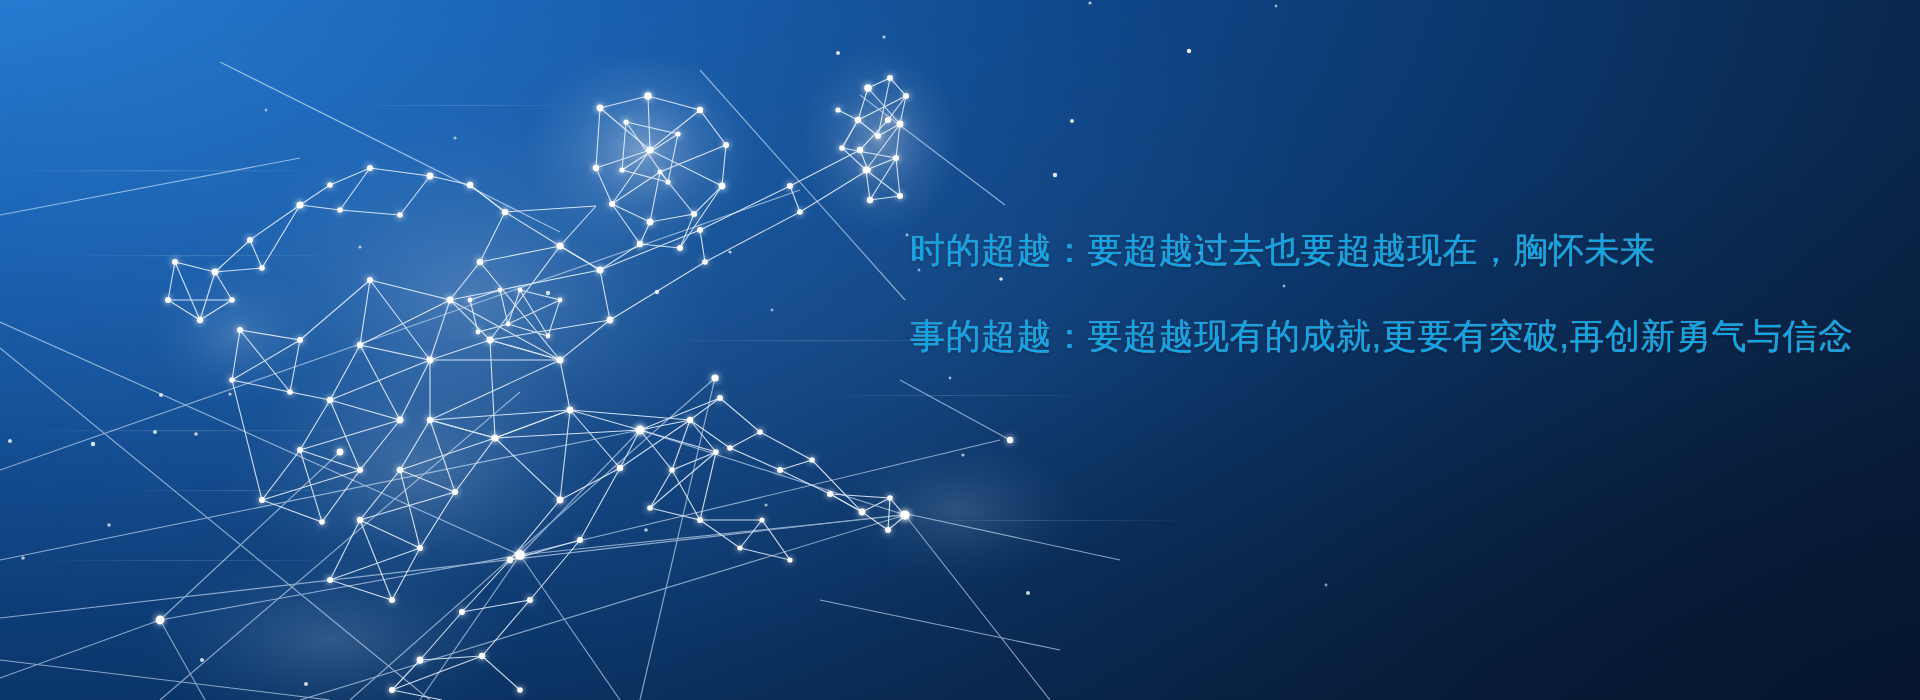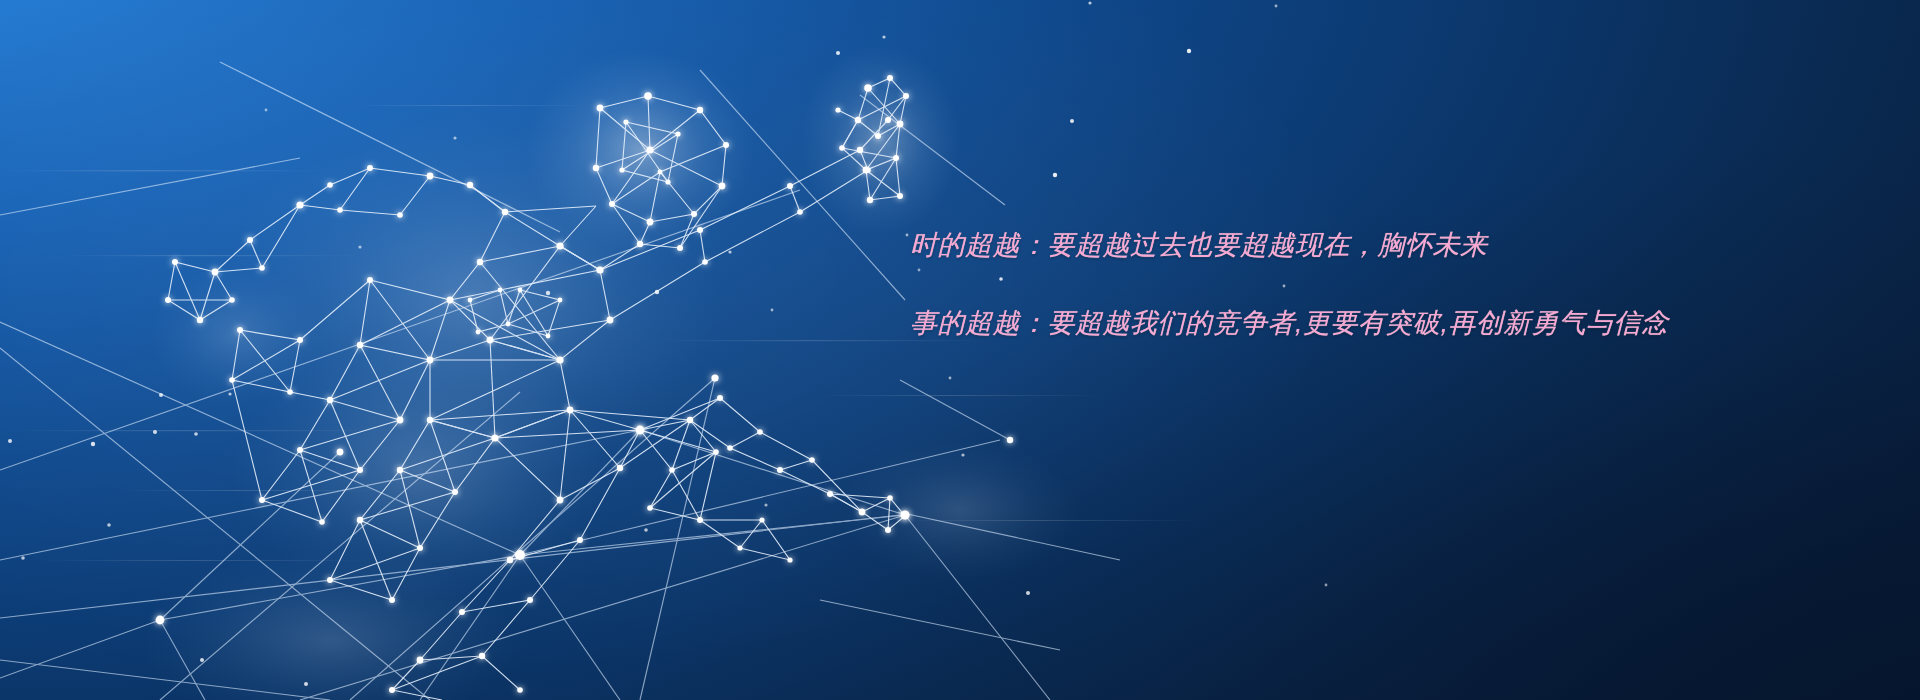--- a/index.html
+++ b/index.html
@@ -60,30 +60,29 @@
     display: block;
   }
   
   .text-block {
     position: absolute;
     left: 910px;
     top: 232px;
     width: 920px;
   }
   .tagline {
-    color: #f9a8d4;
-    font-size: 27px;
+    color: #0ea5e9;
+    font-size: 35px;
     line-height: 1;
     letter-spacing: 0.5px;
     white-space: nowrap;
     margin: 0 0 51px 0;
     text-shadow:
       0 0 1px rgba(255,255,255,0.55),
       0 1px 3px rgba(0,0,0,0.40);
-    font-style: italic;
   }
   .tagline:last-child { margin-bottom: 0; }
 </style>
 </head>
 <body>
 
 <div id="banner">
 
   <div class="bg-base"></div>
   <div class="bg-darken"></div>
@@ -482,16 +481,16 @@
       <circle cx="360" cy="247" r="1.6" opacity="0.6"></circle>
       <circle cx="455" cy="138" r="1.6" opacity="0.6"></circle>
       <circle cx="266" cy="110" r="1.4" opacity="0.55"></circle>
       <circle cx="907" cy="235" r="1.4" opacity="0.6"></circle>
       <circle cx="919" cy="270" r="1.4" opacity="0.55"></circle>
     </g>
   </svg>
 
   <div class="text-block">
     <p class="tagline">时的超越：要超越过去也要超越现在，胸怀未来</p>
-    <p class="tagline">事的超越：要超越我们的竞争者,更要有突破,再创新勇气与信念</p>
+    <p class="tagline">事的超越：要超越现有的成就,更要有突破,再创新勇气与信念</p>
   </div>
 
 </div>
 
 </body></html>

